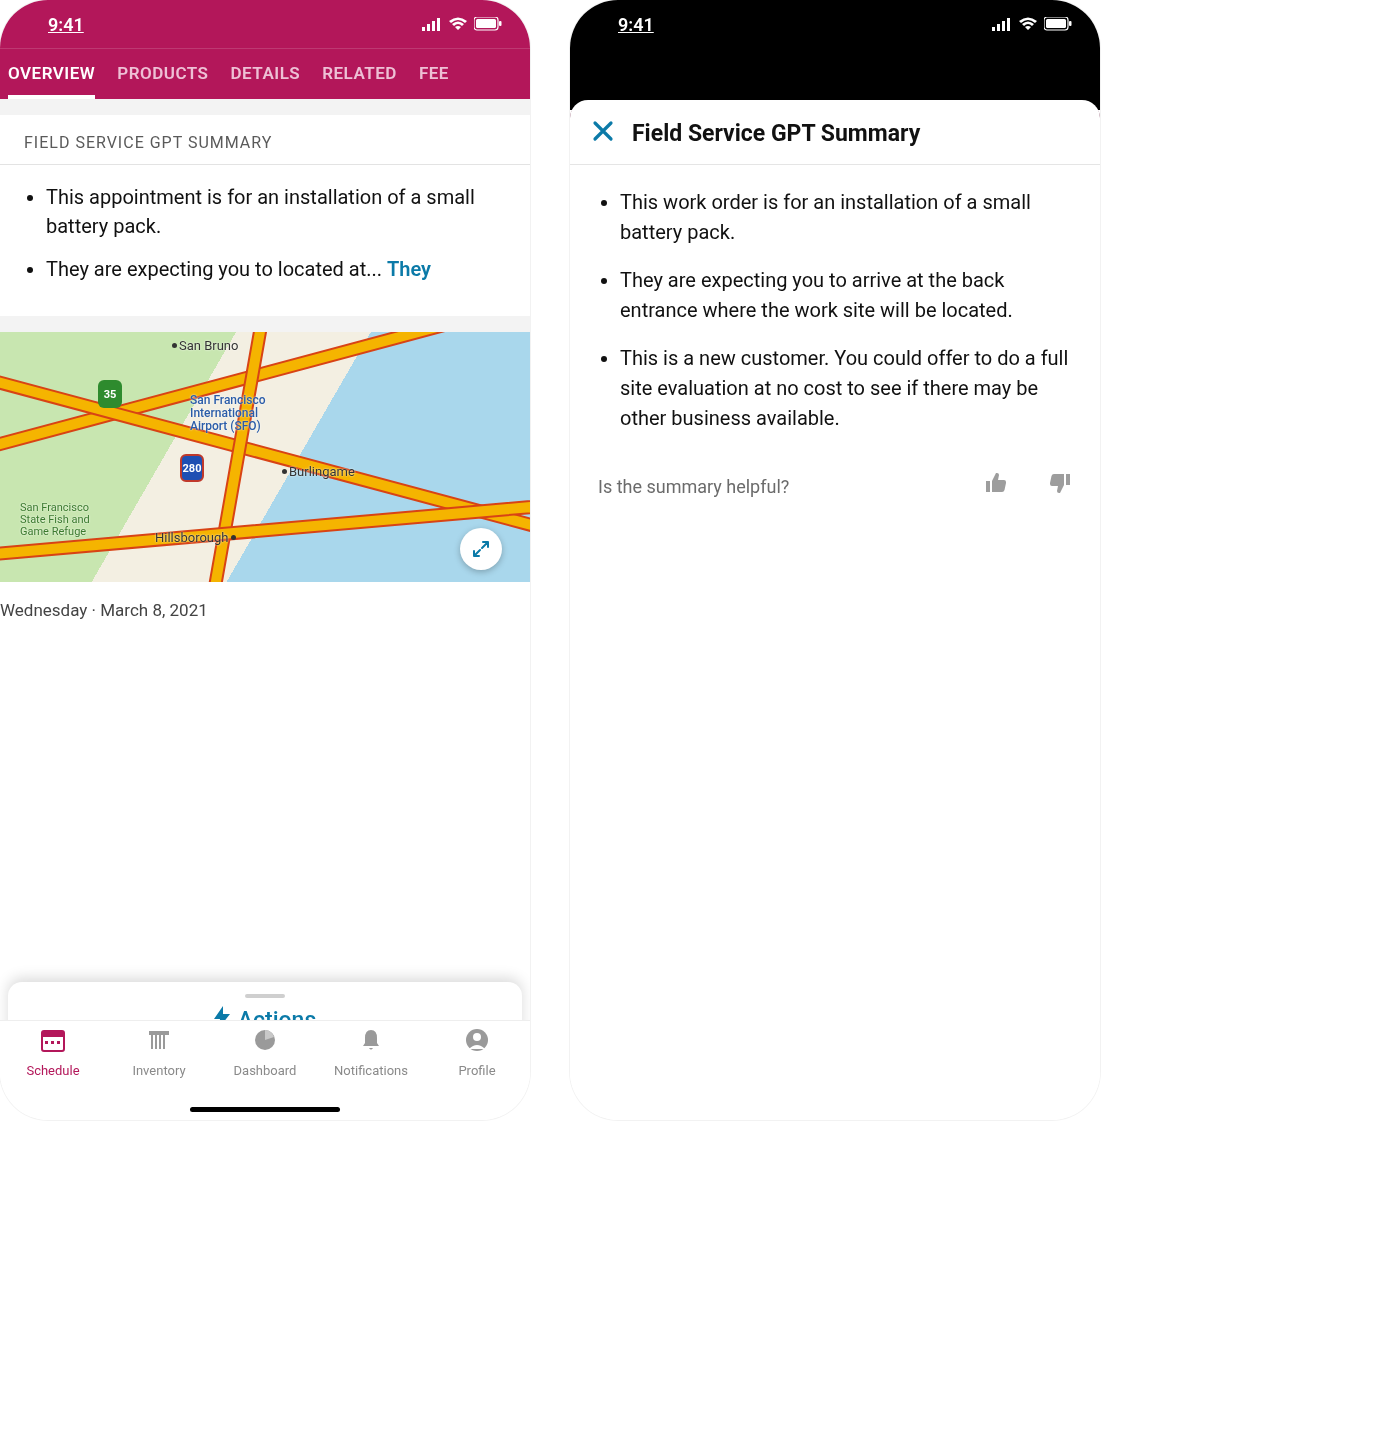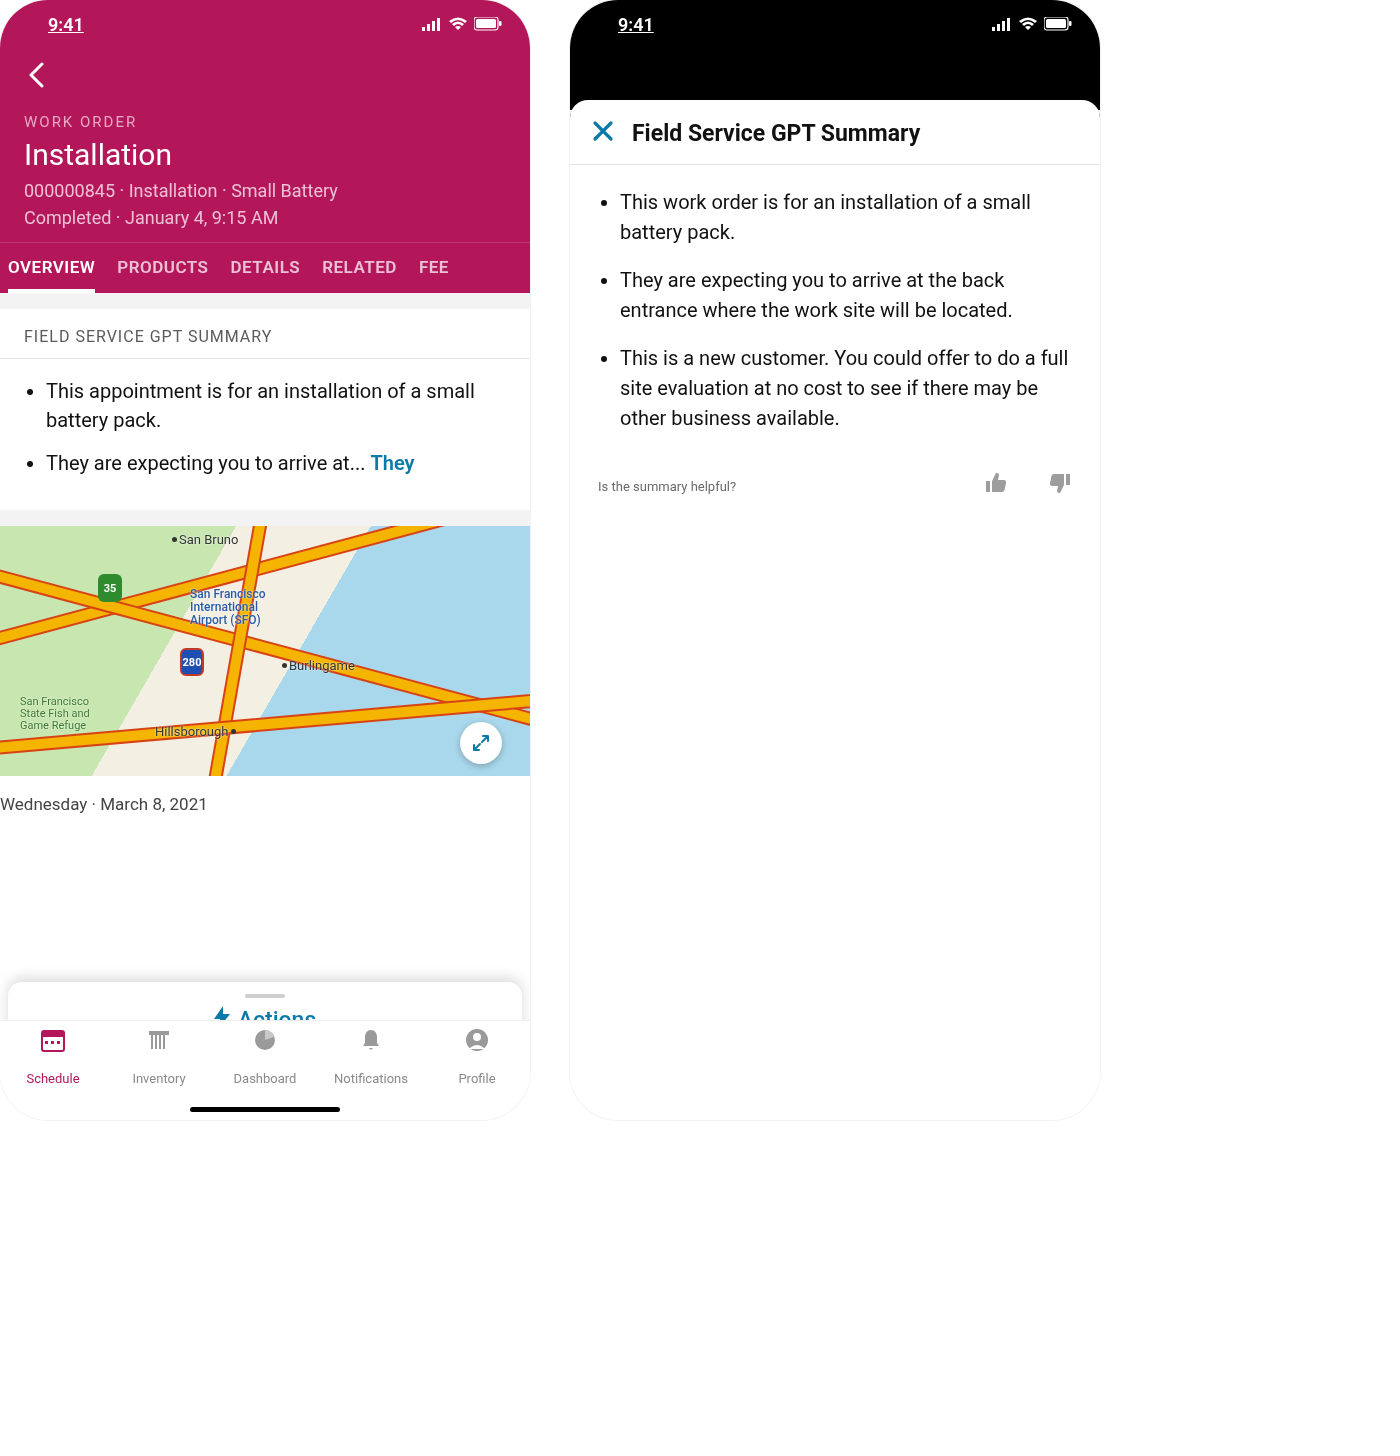--- a/index.html
+++ b/index.html
@@ -222,21 +222,21 @@
     display: flex;
     justify-content: space-around;
     align-items: flex-start;
     padding-top: 6px;
     border-top: 1px solid #eee;
   }
   .tabbar-item {
     display: flex;
     flex-direction: column;
     align-items: center;
-    gap: 12px;
+    gap: 4px;
     font-size: 13px;
     color: #8a8a8a;
     cursor: pointer;
     width: 90px;
   }
   .tabbar-item.active { color: #b3175a; }
   .tabbar-item .ico { font-size: 24px; }
   .home-indicator {
     position: absolute;
     bottom: 8px; left: 50%;
@@ -288,21 +288,21 @@
     line-height: 1.5;
     color: #111;
   }
   .modal-body ul { list-style: disc; padding-left: 22px; }
   .modal-body li { margin-bottom: 18px; }
   .feedback-row {
     display: flex;
     align-items: center;
     padding: 10px 28px;
     color: #6b6b6b;
-    font-size: 13px;
+    font-size: 18px;
   }
   .feedback-row .spacer { flex: 1; }
   .thumb {
     color: #9d9d9d;
     font-size: 24px;
     margin-left: 40px;
     cursor: pointer;
   }
   .dot { display:inline-block; width:5px; height:5px; background:#333; border-radius:50%; margin: 0 2px 2px 2px;}
 </style>
@@ -329,50 +329,39 @@
       <span>
         <svg width="28" height="14" viewBox="0 0 28 14">
             <rect x="0" y="0" width="24" height="13" rx="3" fill="none" stroke="#fff" stroke-width="1.2"></rect>
             <rect x="2" y="2" width="20" height="9" rx="1.5" fill="#fff"></rect>
             <rect x="25" y="4" width="2.5" height="5" rx="1" fill="#fff"></rect>
           </svg>
       </span>
     </span>
   </div>
 
-  <div class="wo-header">
-    <div class="back-chevron">
-      <svg width="16" height="26" viewBox="0 0 16 26">
-          <path d="M14 2 L3 13 L14 24" stroke="#fff" stroke-width="3" fill="none" stroke-linecap="round" stroke-linejoin="round"></path>
-        </svg>
-    </div>
-    <div class="wo-label">WORK ORDER</div>
-    <div class="wo-title">Installation</div>
-    <div class="wo-sub">000000845 · Installation · Small Battery</div>
-    <div class="wo-status">Completed · January 4, 9:15 AM</div>
-  </div>
 
   <div class="tabs">
     <div class="tab active">OVERVIEW</div>
     <div class="tab">PRODUCTS</div>
     <div class="tab">DETAILS</div>
     <div class="tab">RELATED</div>
     <div class="tab">FEE</div>
   </div>
 
   <div class="section-spacer"></div>
 
   <div class="section-hdr">
     <span>FIELD SERVICE GPT SUMMARY</span>
   </div>
   <div class="summary-body">
     <ul>
       <li>This appointment is for an installation of a small battery pack.</li>
       <li>
-        <span>They are expecting you to arrive at... </span><span class="more-link">They</span>
+        <span>They are expecting you to located at... </span><span class="more-link">They</span>
       </li>
     </ul>
   </div>
 
   <div class="section-spacer"></div>
 
 
   <div class="map">
     <div class="road r1"></div>
     <div class="road r2"></div>

